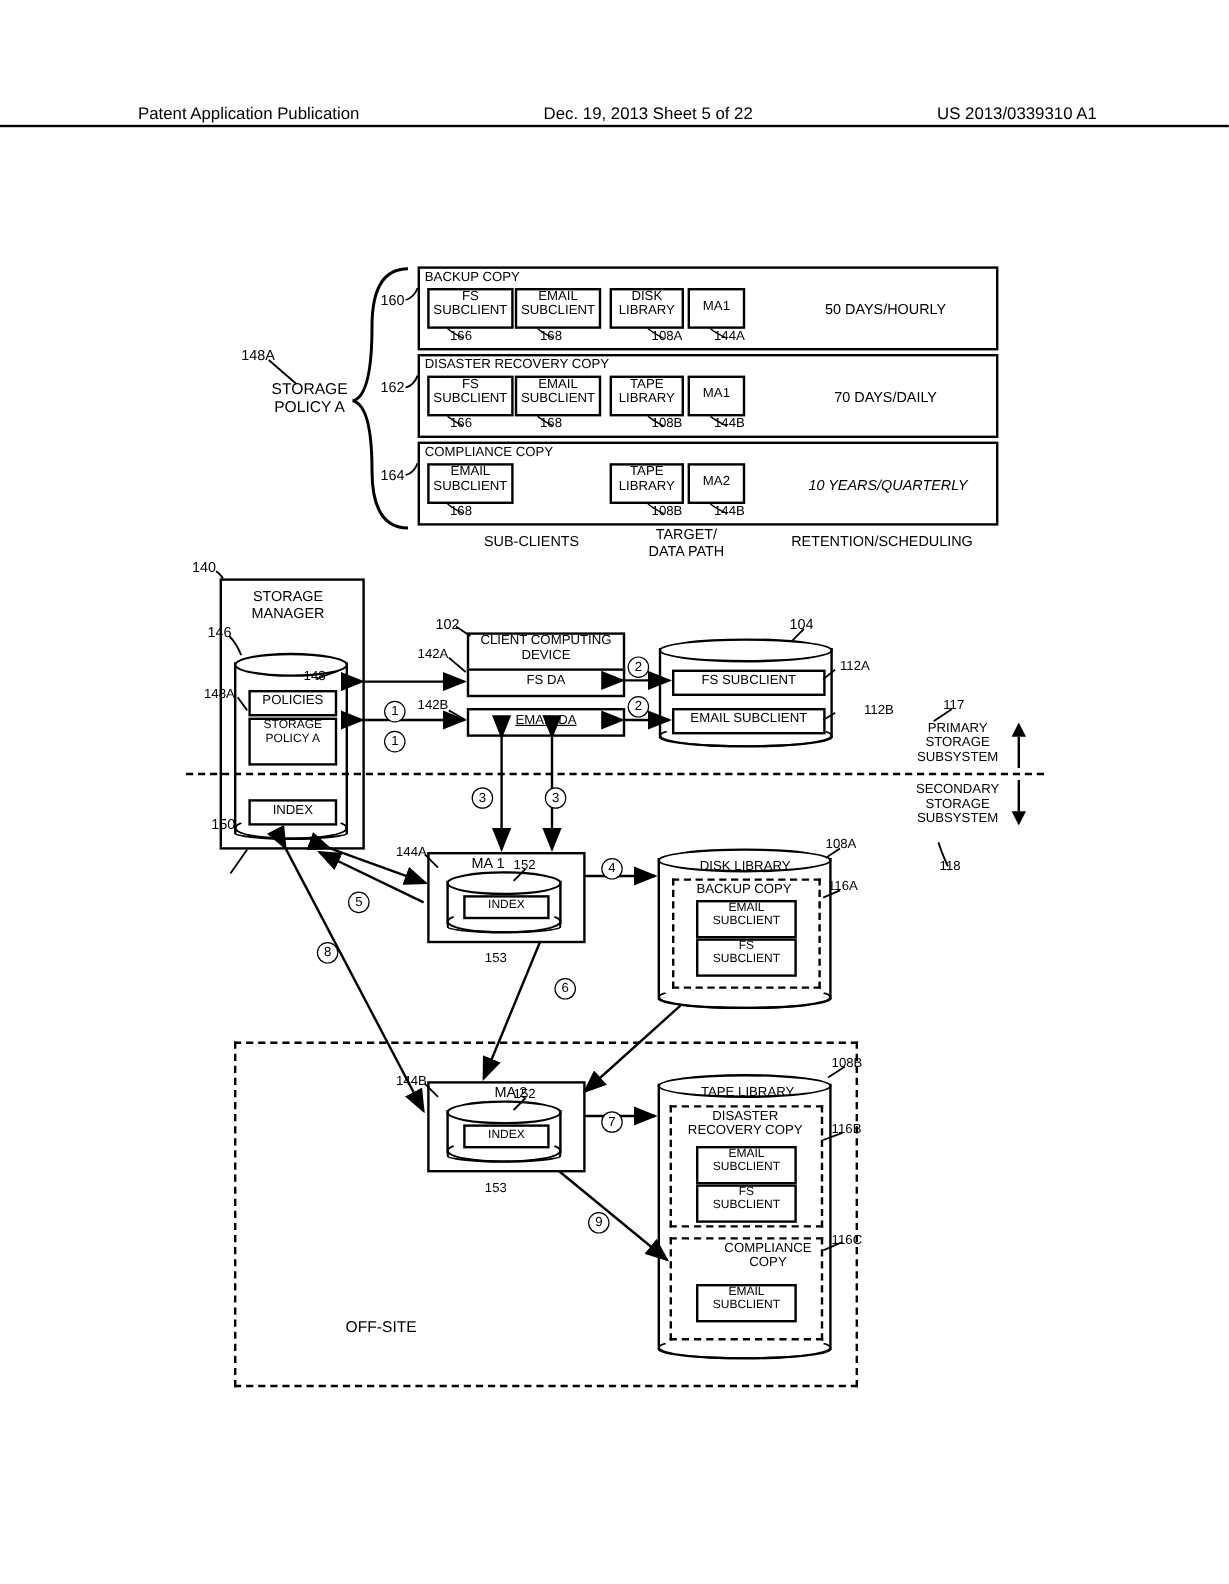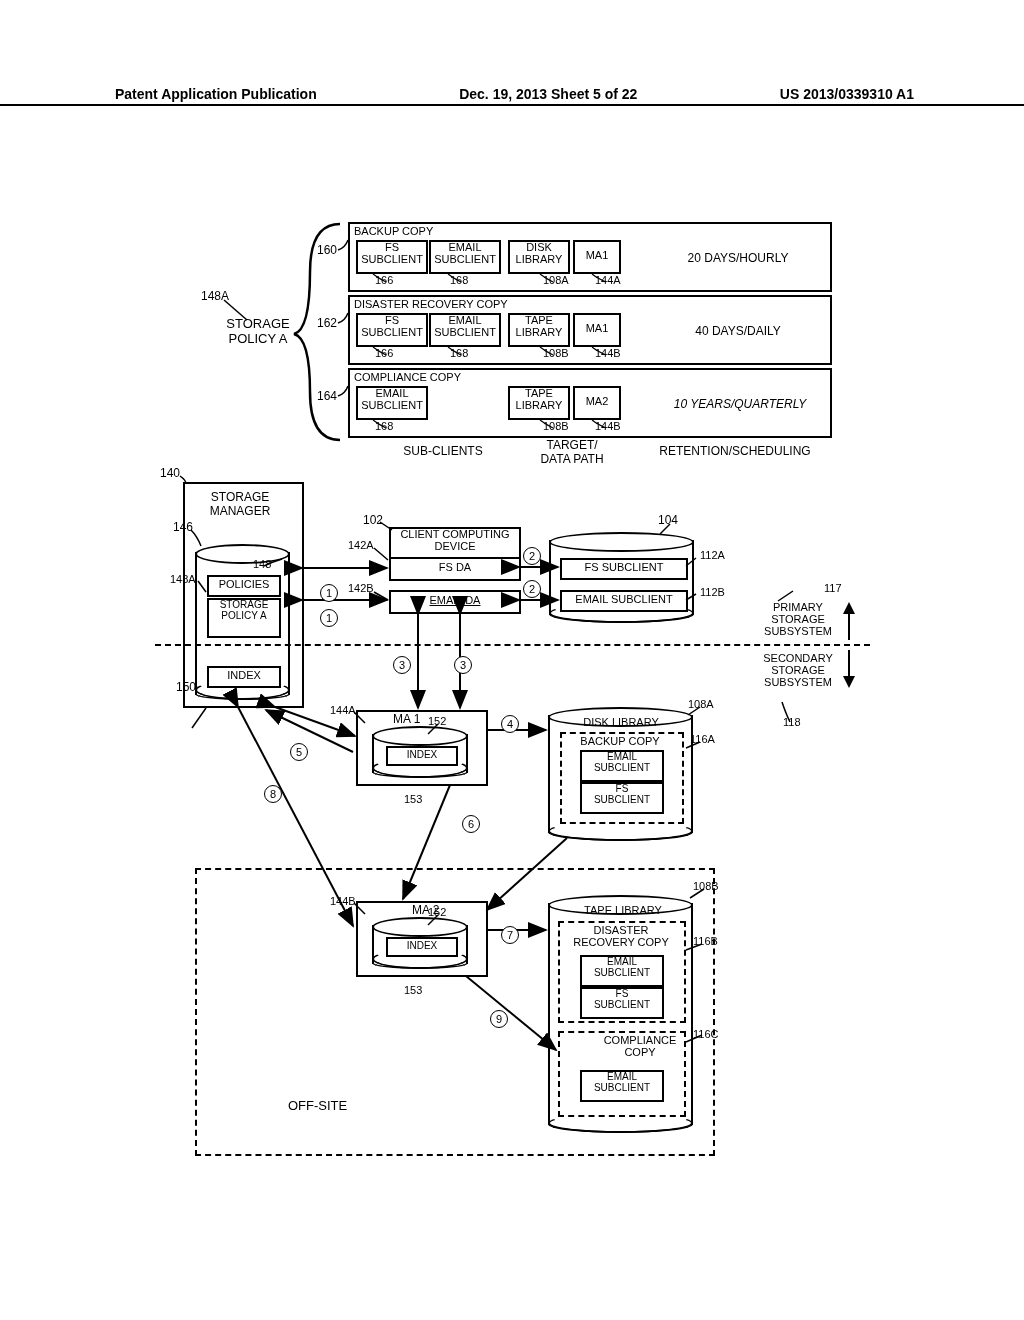--- a/index.html
+++ b/index.html
@@ -21,21 +21,21 @@
     top: 86px;
     left: 0;
     right: 0;
     border-bottom: 2px solid #000;
     padding-bottom: 2px;
   }
   .hdr-row {
     display: flex;
     justify-content: space-between;
     font-size: 14px;
-    font-weight: bold;
+    font-weight: normal;
     padding: 0 110px 0 115px;
   }
   .fig-label {
     position: absolute;
     left: 0; right:0;
     text-align:center;
     font-weight: bold;
     font-size: 24px;
   }
   .box {
@@ -163,36 +163,36 @@
 SUBCLIENT</div>
   <div class="box" style="left:429px; top:240px; width:68px; height:30px; white-space:pre-line;">EMAIL
 SUBCLIENT</div>
   <div class="box" style="left:508px; top:240px; width:58px; height:30px; white-space:pre-line;">DISK
 LIBRARY</div>
   <div class="box" style="left:573px; top:240px; width:44px; height:30px; line-height:27px;">MA1</div>
   <div class="lbl small" style="left:375px; top:274px;">166</div>
   <div class="lbl small" style="left:450px; top:274px;">168</div>
   <div class="lbl small" style="left:543px; top:274px;">108A</div>
   <div class="lbl small" style="left:595px; top:274px;">144A</div>
-  <div class="lbl" style="left:663px; top:251px; width:150px;">20 DAYS/HOURLY</div>
+  <div class="lbl" style="left:663px; top:251px; width:150px;">50 DAYS/HOURLY</div>
 
   <div class="box" style="left:348px; top:295px; width:480px; height:66px;"></div>
   <div class="lbl small" style="left:354px; top:298px; width:200px; text-align:left;">DISASTER RECOVERY COPY</div>
   <div class="box" style="left:356px; top:313px; width:68px; height:30px; white-space:pre-line;">FS
 SUBCLIENT</div>
   <div class="box" style="left:429px; top:313px; width:68px; height:30px; white-space:pre-line;">EMAIL
 SUBCLIENT</div>
   <div class="box" style="left:508px; top:313px; width:58px; height:30px; white-space:pre-line;">TAPE
 LIBRARY</div>
   <div class="box" style="left:573px; top:313px; width:44px; height:30px; line-height:27px;">MA1</div>
   <div class="lbl small" style="left:375px; top:347px;">166</div>
   <div class="lbl small" style="left:450px; top:347px;">168</div>
   <div class="lbl small" style="left:543px; top:347px;">108B</div>
   <div class="lbl small" style="left:595px; top:347px;">144B</div>
-  <div class="lbl" style="left:663px; top:324px; width:150px;">40 DAYS/DAILY</div>
+  <div class="lbl" style="left:663px; top:324px; width:150px;">70 DAYS/DAILY</div>
 
   <div class="box" style="left:348px; top:368px; width:480px; height:66px;"></div>
   <div class="lbl small" style="left:354px; top:371px; width:160px; text-align:left;">COMPLIANCE COPY</div>
   <div class="box" style="left:356px; top:386px; width:68px; height:30px; white-space:pre-line;">EMAIL
 SUBCLIENT</div>
   <div class="box" style="left:508px; top:386px; width:58px; height:30px; white-space:pre-line;">TAPE
 LIBRARY</div>
   <div class="box" style="left:573px; top:386px; width:44px; height:30px; line-height:27px;">MA2</div>
   <div class="lbl small" style="left:375px; top:420px;">168</div>
   <div class="lbl small" style="left:543px; top:420px;">108B</div>
@@ -229,23 +229,23 @@
 
   <div class="lbl" style="left:658px; top:513px;">104</div>
   <div class="cyl" style="left:549px; top:540px; width:145px; height:75px;">
     <div class="body"></div>
       <div class="top"></div>
       <div class="bot"></div>
   </div>
   <div class="box" style="left:560px; top:558px; width:124px; height:18px; line-height:15px;">FS SUBCLIENT</div>
   <div class="box" style="left:560px; top:590px; width:124px; height:18px; line-height:15px;">EMAIL SUBCLIENT</div>
   <div class="lbl small" style="left:700px; top:549px;">112A</div>
-  <div class="lbl small" style="left:700px; top:586px;">112B</div>
-
-  <div class="lbl small" style="left:824px; top:582px;">117</div>
+  <div class="lbl small" style="left:720px; top:586px;">112B</div>
+
+  <div class="lbl small" style="left:786px; top:582px;">117</div>
   <div class="lbl" style="left:753px; top:601px; width:90px; white-space:pre-line; font-size:11px;">PRIMARY
 STORAGE
 SUBSYSTEM</div>
   <div class="arrow-up" style="left:843px; top:602px;"></div>
   <div class="vline" style="left:848px; top:614px; height:26px;"></div>
 
   <div class="dash-h" style="left:155px; top:644px; width:715px;"></div>
 
   <div class="lbl" style="left:753px; top:652px; width:90px; white-space:pre-line; font-size:11px;">SECONDARY
 STORAGE

